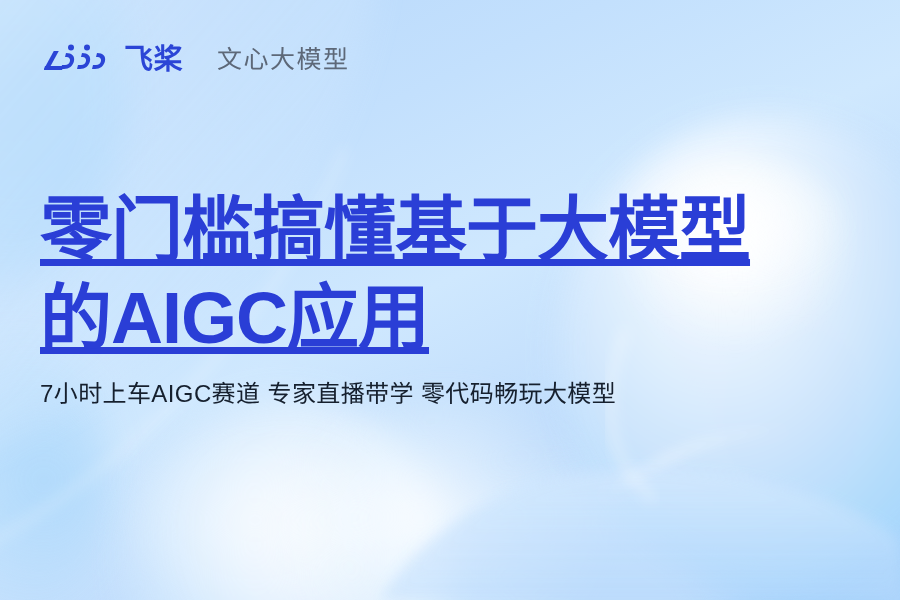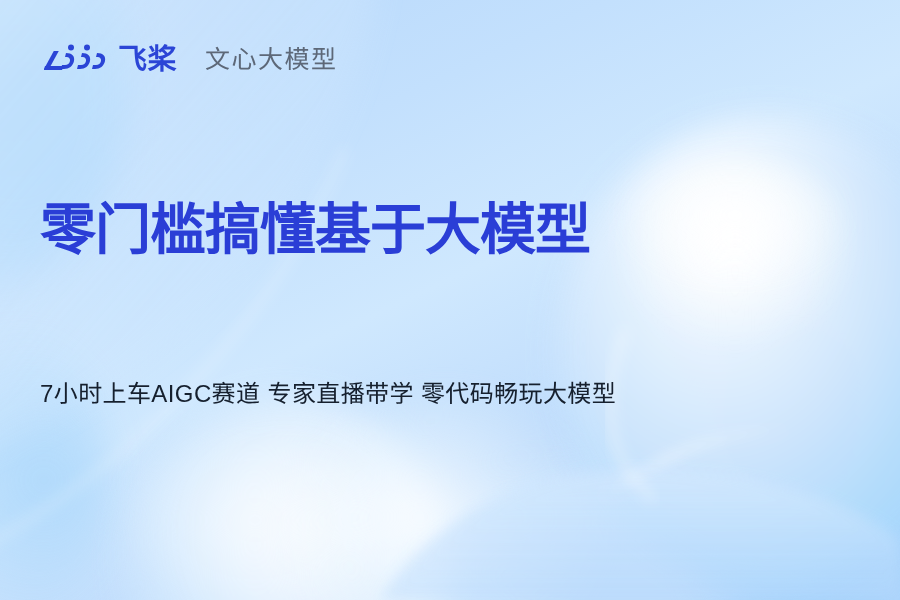--- a/index.html
+++ b/index.html
@@ -81,21 +81,21 @@
     filter:blur(18px);
     opacity:.9;
   }
 
   
   .logo-lockup {
     position:absolute;
     left:44px; top:44px;
     display:flex;
     align-items:center;
-    gap:12px;
+    gap:18px;
   }
   .logo-mark { display:block; }
   .logo-word {
     font-size:29px;
     font-weight:700;
     color:#2b45d6;
     letter-spacing:.5px;
     line-height:1;
     white-space:nowrap;
   }
@@ -109,26 +109,27 @@
     margin-left:16px;
   }
 
   
   .headline {
     position:absolute;
     left:40px; top:186px;
     width:840px;
   }
   .headline-line {
-    font-size:56px;
+    font-size:72px;
     font-weight:700;
     color:#2a3ed6;
     line-height:88px;
     letter-spacing:-1px;
     white-space:nowrap;
+    text-decoration:underline;
   }
 
   
   .subtitle {
     position:absolute;
     left:40px; top:378px;
     font-size:24px;
     font-weight:400;
     color:#16202e;
     letter-spacing:.4px;
@@ -215,17 +216,18 @@
         <path d="M53 9 C59 9 62 12 61 17 C60 22 56 25 51 25 L48 25 L49 21 L52 21
                  C54.5 21 56.5 19.5 57 17 C57.4 14.8 56 13 53.6 13 L52 13 Z"></path>
       </g>
     </svg>
     <span class="logo-word">飞桨</span>
     <span class="logo-sub">文心大模型</span>
   </div>
 
   <div class="headline">
     <div class="headline-line">零门槛搞懂基于大模型</div>
+    <div class="headline-line">的AIGC应用</div>
   </div>
 
   <div class="subtitle">7小时上车AIGC赛道 专家直播带学 零代码畅玩大模型</div>
 
 </div>
 
 </body></html>

